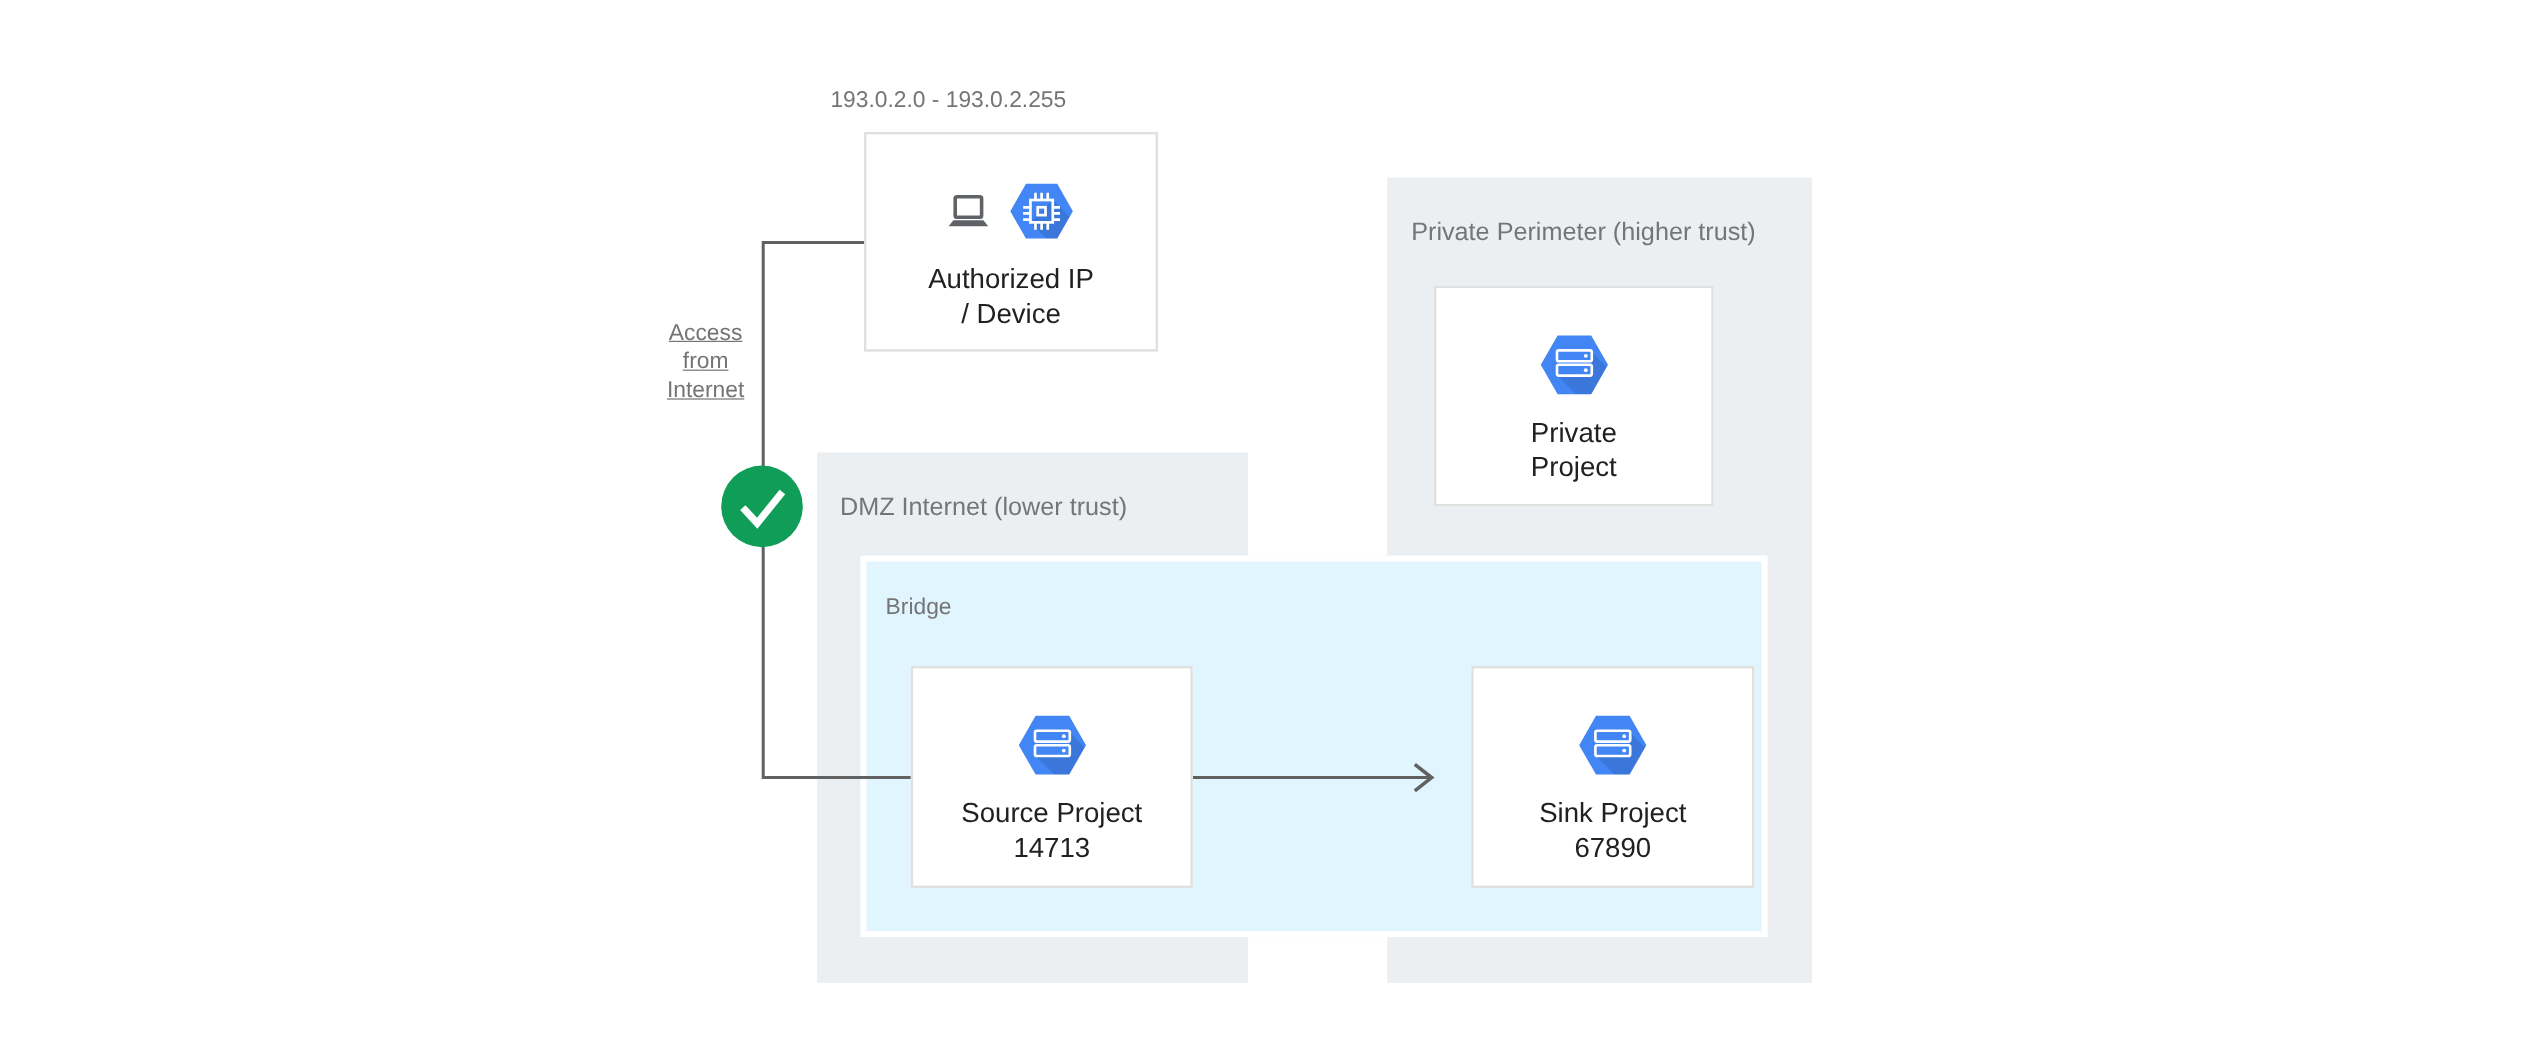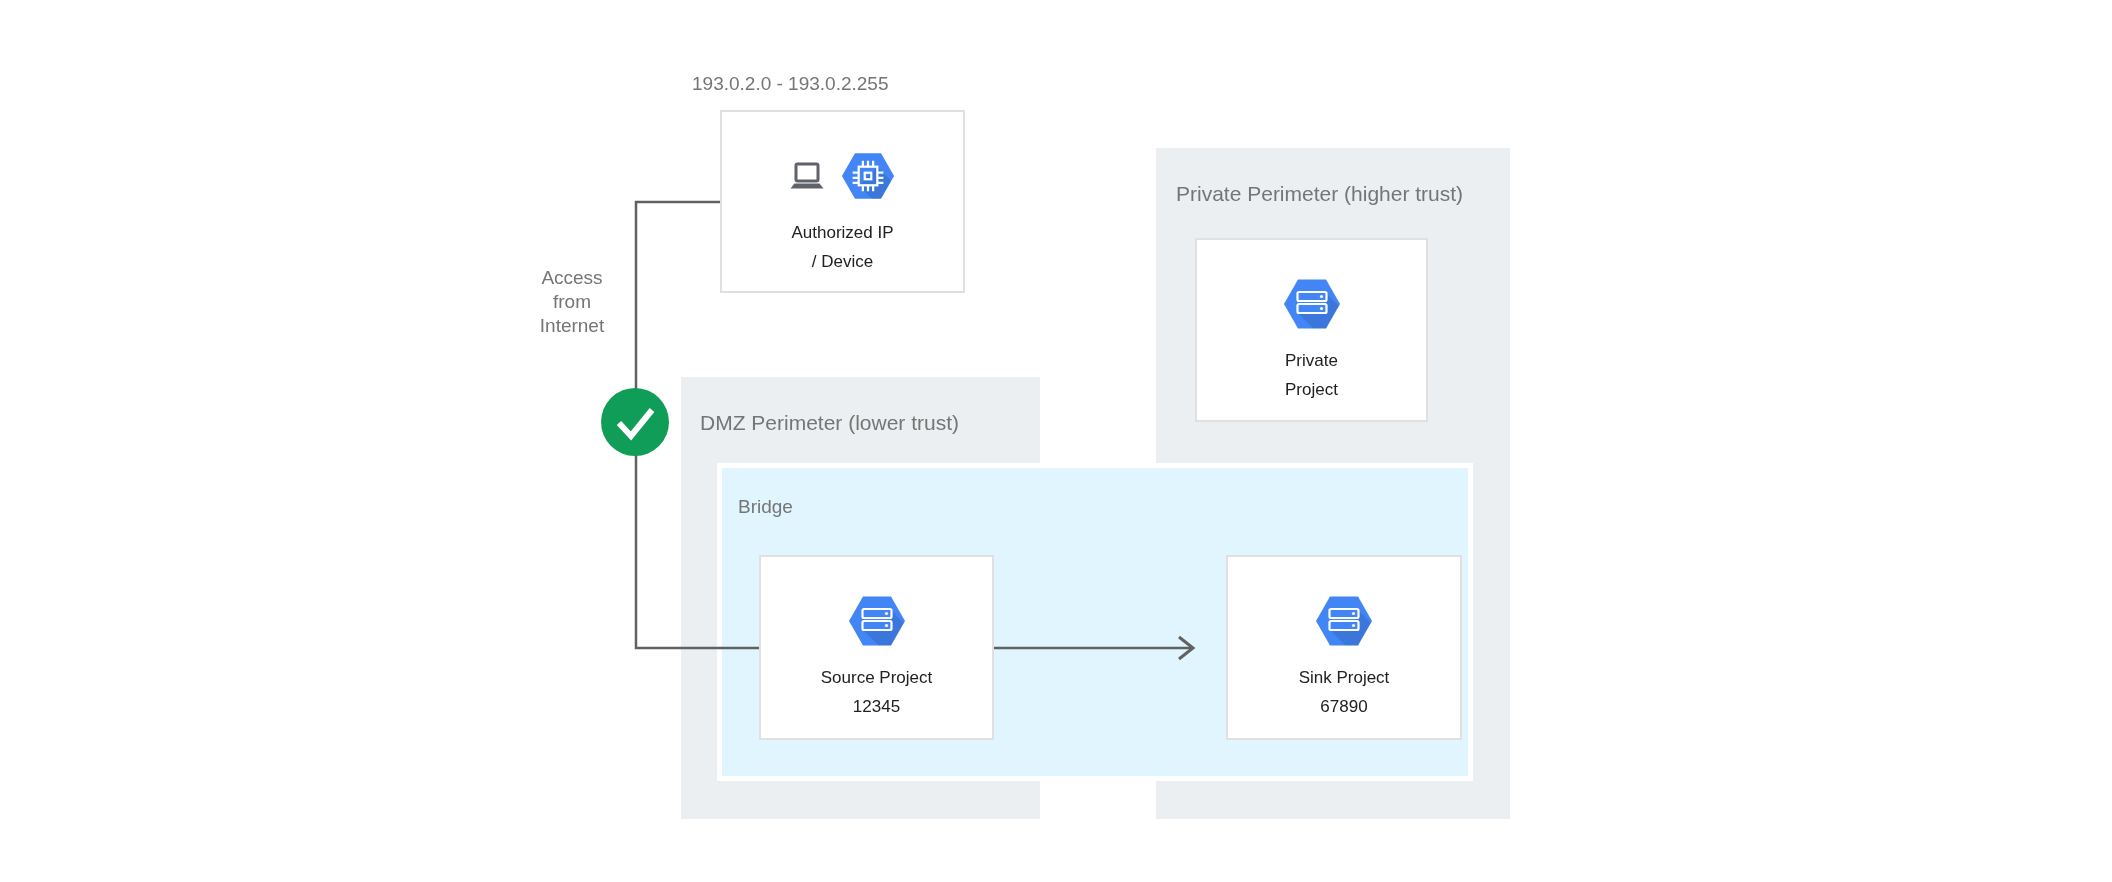--- a/index.html
+++ b/index.html
@@ -13,21 +13,21 @@
   }
   
   .float-label {
     position: absolute;
     font-size: 19px;
     line-height: 24px;
     color: #757575;
     white-space: pre-line;
   }
   #ip-range-label { left: 692px; top: 72px; width: 300px; text-align: left; }
-  #access-label   { left: 522px; top: 266px; width: 100px; text-align: center; }
+  #access-label   { left: 538px; top: 266px; width: 100px; text-align: center; text-decoration: underline; }
 
   
   .perimeter { position: absolute; background: #ECEFF1; z-index: 1; }
   #dmz-perimeter     { left: 681px;  top: 377px; width: 359px; height: 442px; }
   #private-perimeter { left: 1156px; top: 148px; width: 354px; height: 671px; }
   .perimeter-label {
     position: absolute;
     font-size: 21px;
     color: #757575;
     white-space: nowrap;
@@ -78,39 +78,39 @@
     left: 0; right: 0; top: 37px;
     display: flex;
     justify-content: center;
     align-items: center;
     gap: 17px;
   }
   .card-label {
     position: absolute;
     left: 0; right: 0; top: 106px;
     text-align: center;
-    font-size: 17px;
+    font-size: 23px;
     line-height: 29px;
     color: #212121;
     white-space: pre-line;
   }
 </style>
 </head>
 <body>
 
 <div class="canvas">
 
   <div class="float-label" id="ip-range-label">193.0.2.0 - 193.0.2.255</div>
 
   <div class="float-label" id="access-label">Access
 from
 Internet</div>
 
   <div class="perimeter" id="dmz-perimeter">
-    <div class="perimeter-label">DMZ Perimeter (lower trust)</div>
+    <div class="perimeter-label">DMZ Internet (lower trust)</div>
   </div>
 
   <div class="perimeter" id="private-perimeter">
     <div class="perimeter-label">Private Perimeter (higher trust)</div>
   </div>
 
   <div class="bridge">
     <div class="bridge-label">Bridge</div>
   </div>
 
@@ -170,21 +170,21 @@
           <g stroke="#ffffff" stroke-width="2.2" fill="none">
             <rect x="14.5" y="15" width="29" height="9" rx="1.5"></rect>
             <rect x="14.5" y="27" width="29" height="9" rx="1.5"></rect>
           </g>
           <circle cx="38.5" cy="19.5" r="1.6" fill="#ffffff"></circle>
           <circle cx="38.5" cy="31.5" r="1.6" fill="#ffffff"></circle>
         </svg>
       </span>
     </div>
     <div class="card-label">Source Project
-12345</div>
+14713</div>
   </div>
 
   <div class="card" id="sink-card">
     <div class="card-icons">
       <span>
         <svg width="58" height="54" viewBox="0 0 58 54">
           <defs>
               <clipPath id="hexclip-c">
                 <polygon points="1,27 15,2.5 43,2.5 57,27 43,51.5 15,51.5"></polygon>
               </clipPath>

